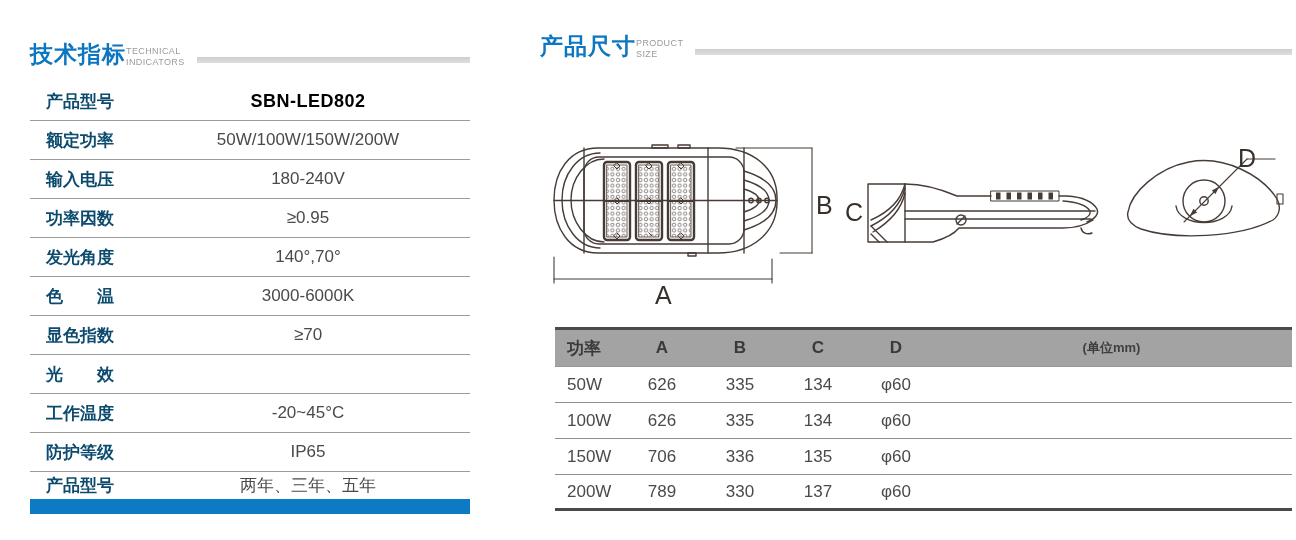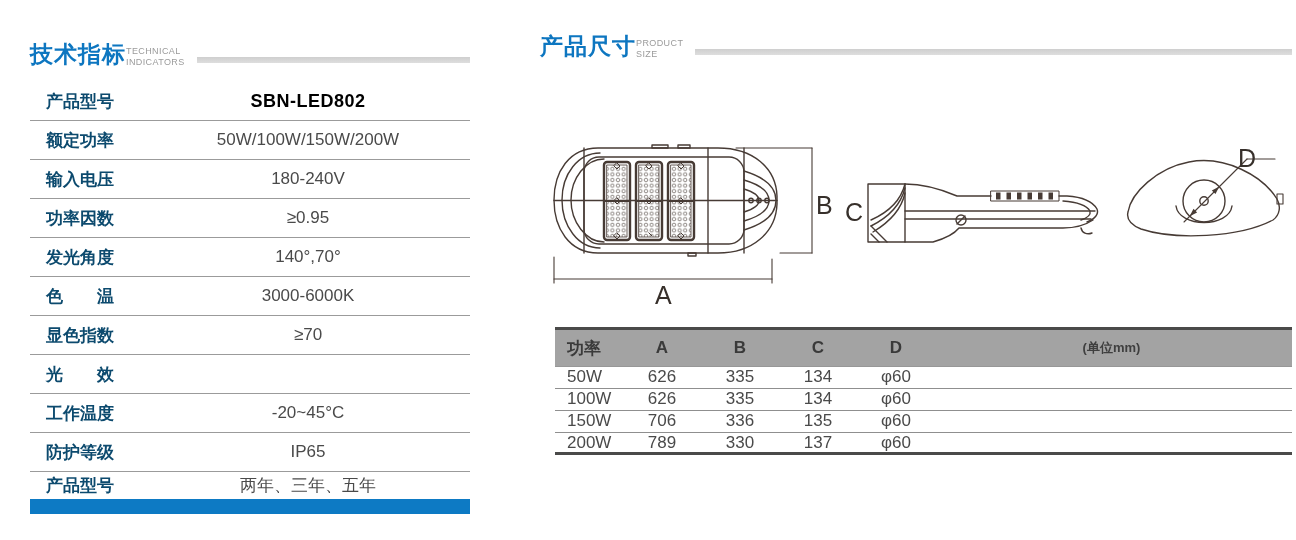--- a/index.html
+++ b/index.html
@@ -24,21 +24,21 @@
   .spec-label{margin-left:16px;width:120px;font-size:17px;font-weight:bold;color:#0c4a6e;white-space:pre}
   .spec-value{flex:1;text-align:center;font-size:17px;color:#4a4a4a;margin-left:-20px}
   .spec-value.hl{color:#000000;font-weight:bold;font-size:18px;letter-spacing:.5px}
   .blue-bar{left:30px;top:499px;width:440px;height:15px;background:#0d7ac4}
 
   
   .dim-table{left:555px;top:327px;width:737px;box-sizing:border-box}
   .dim-head{display:flex;align-items:center;height:36px;background:#a3a3a3;
     border-top:3px solid #4a4a49;border-bottom:1px solid #979797;
     font-size:17px;font-weight:bold;color:#3a3a3a}
-  .dim-row{display:flex;align-items:flex-start;height:22px;box-sizing:border-box;
+  .dim-row{display:flex;align-items:center;height:36px;box-sizing:border-box;
     border-bottom:1px solid #8f8f8f;font-size:17px;color:#4a4a4a}
   .dim-row.last{border-bottom:3px solid #4a4a49}
   .col-power{width:56px;padding-left:12px}
   .col{width:78px;text-align:center}
   .col-unit{flex:1;text-align:center;padding-right:4px;font-size:13px;font-weight:bold;color:#3f3f3f}
 
   
   svg{display:block}
   .dimlabel{position:absolute;font-size:25px;color:#37302b;line-height:1;pointer-events:none}
 </style>

